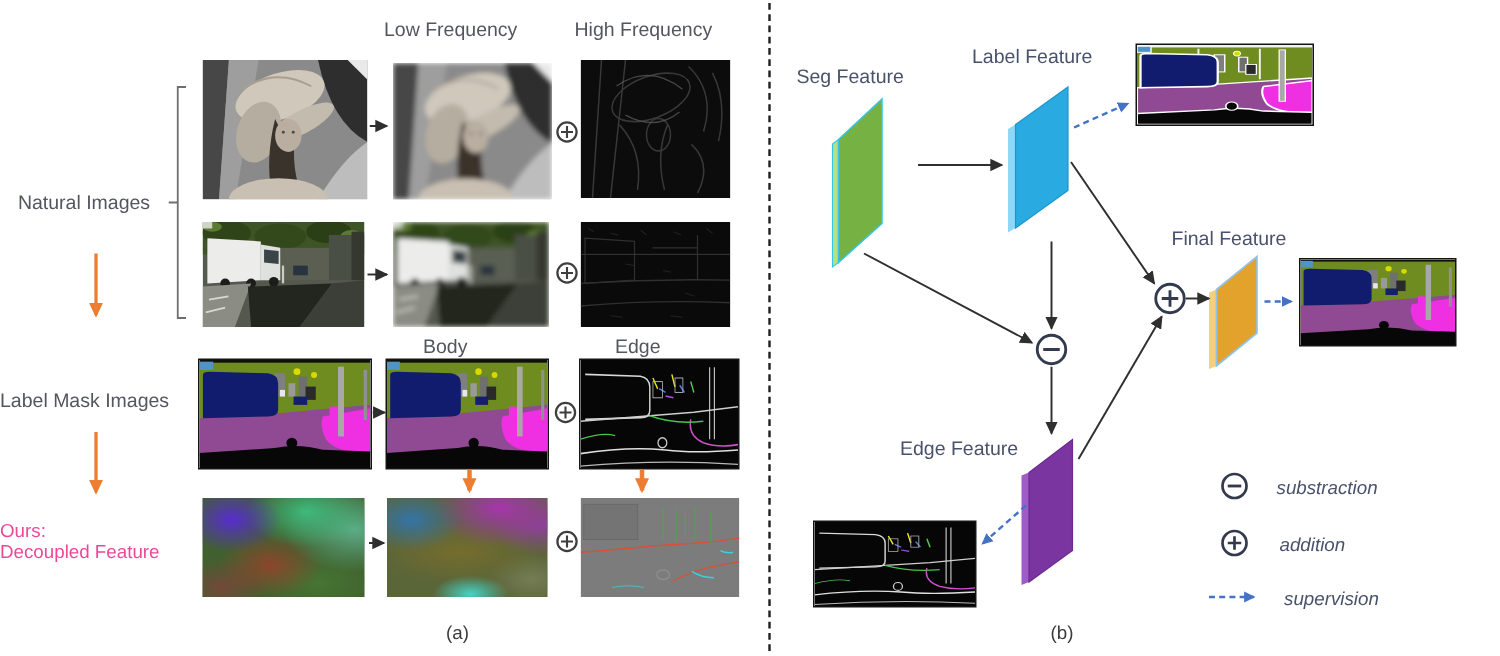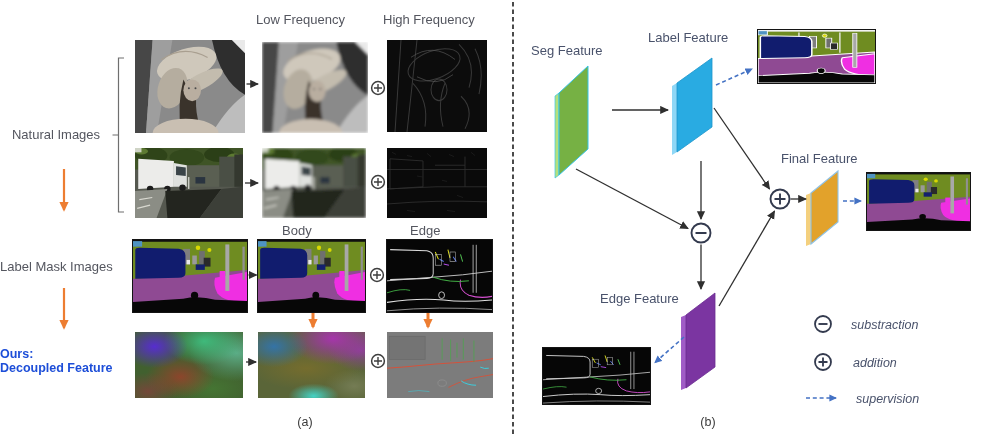--- a/index.html
+++ b/index.html
@@ -5,21 +5,21 @@
   html,body{margin:0;padding:0;background:#fff;}
   .canvas{position:relative;width:1000px;height:437px;background:#fff;
           font-family:"Liberation Sans",sans-serif;overflow:hidden;}
   .img{position:absolute;}
   .img svg{display:block;width:100%;height:100%;}
   .framed{outline:1px solid #141414;}
   .lbl{position:absolute;color:#54565f;font-size:13px;line-height:1.12;
        text-align:left;white-space:nowrap;}
   .lbl.right{text-align:center;}
   .lbl.blue{color:#49526b;}
-  .lbl.bold{color:#1d4ed8;font-weight:bold;font-size:12.5px;}
+  .lbl.bold{color:#ec4899;font-weight:normal;font-size:12.5px;}
   .cap{position:absolute;color:#3a3a3a;font-size:12.5px;text-align:center;}
   .leg{position:absolute;color:#49526b;font-size:12.5px;font-style:italic;}
   .overlay{position:absolute;left:0;top:0;width:1000px;height:437px;pointer-events:none;}
   .feat{position:absolute;}
   .feat-full{background-color:#41602f;background-image:
     radial-gradient(46px 30px at 18% 22%, rgba(88,42,216,.95), rgba(88,42,216,0) 72%),
     radial-gradient(55px 32px at 64% 14%, rgba(62,192,128,.92), rgba(62,192,128,0) 74%),
     radial-gradient(64px 38px at 94% 32%, rgba(96,186,150,.85), rgba(96,186,150,0) 74%),
     radial-gradient(48px 30px at 42% 68%, rgba(172,58,42,.7), rgba(172,58,42,0) 72%),
     radial-gradient(58px 30px at 72% 86%, rgba(70,122,52,.8), rgba(70,122,52,0) 74%),

